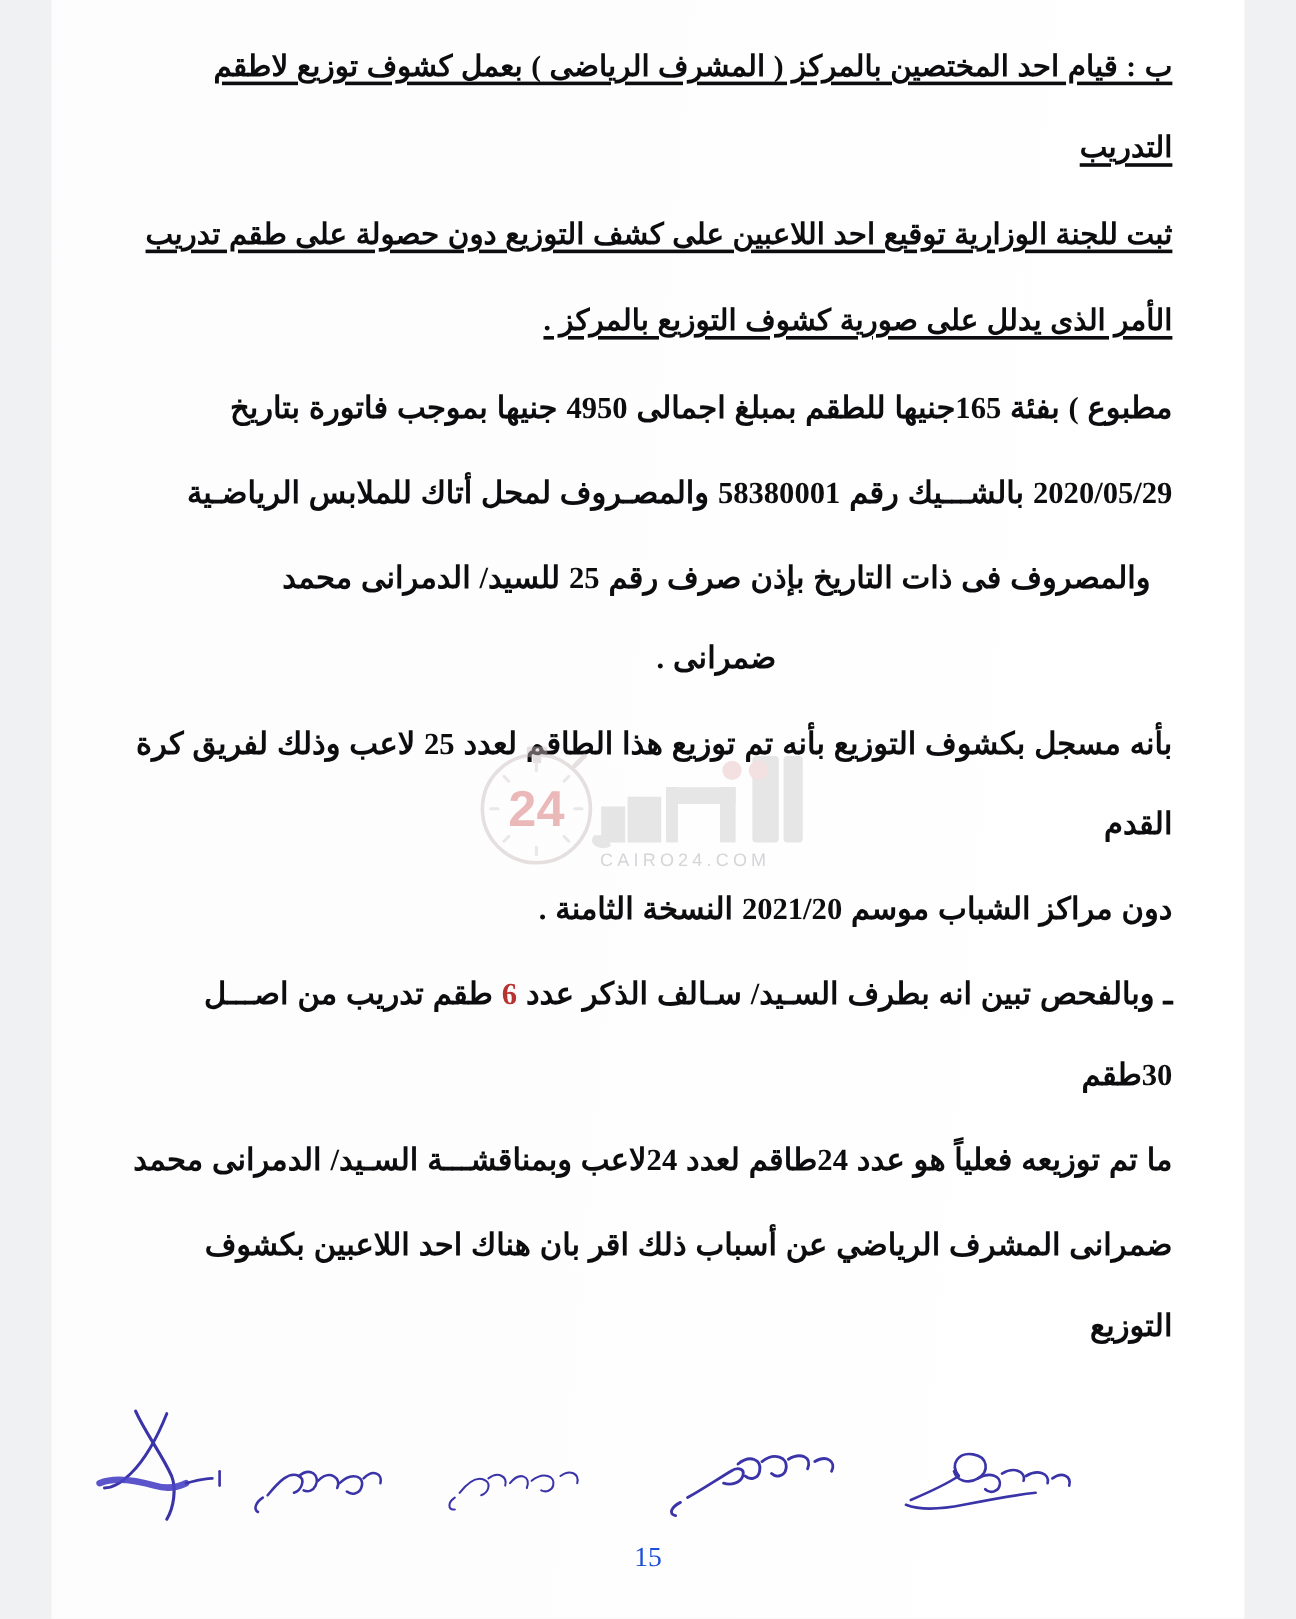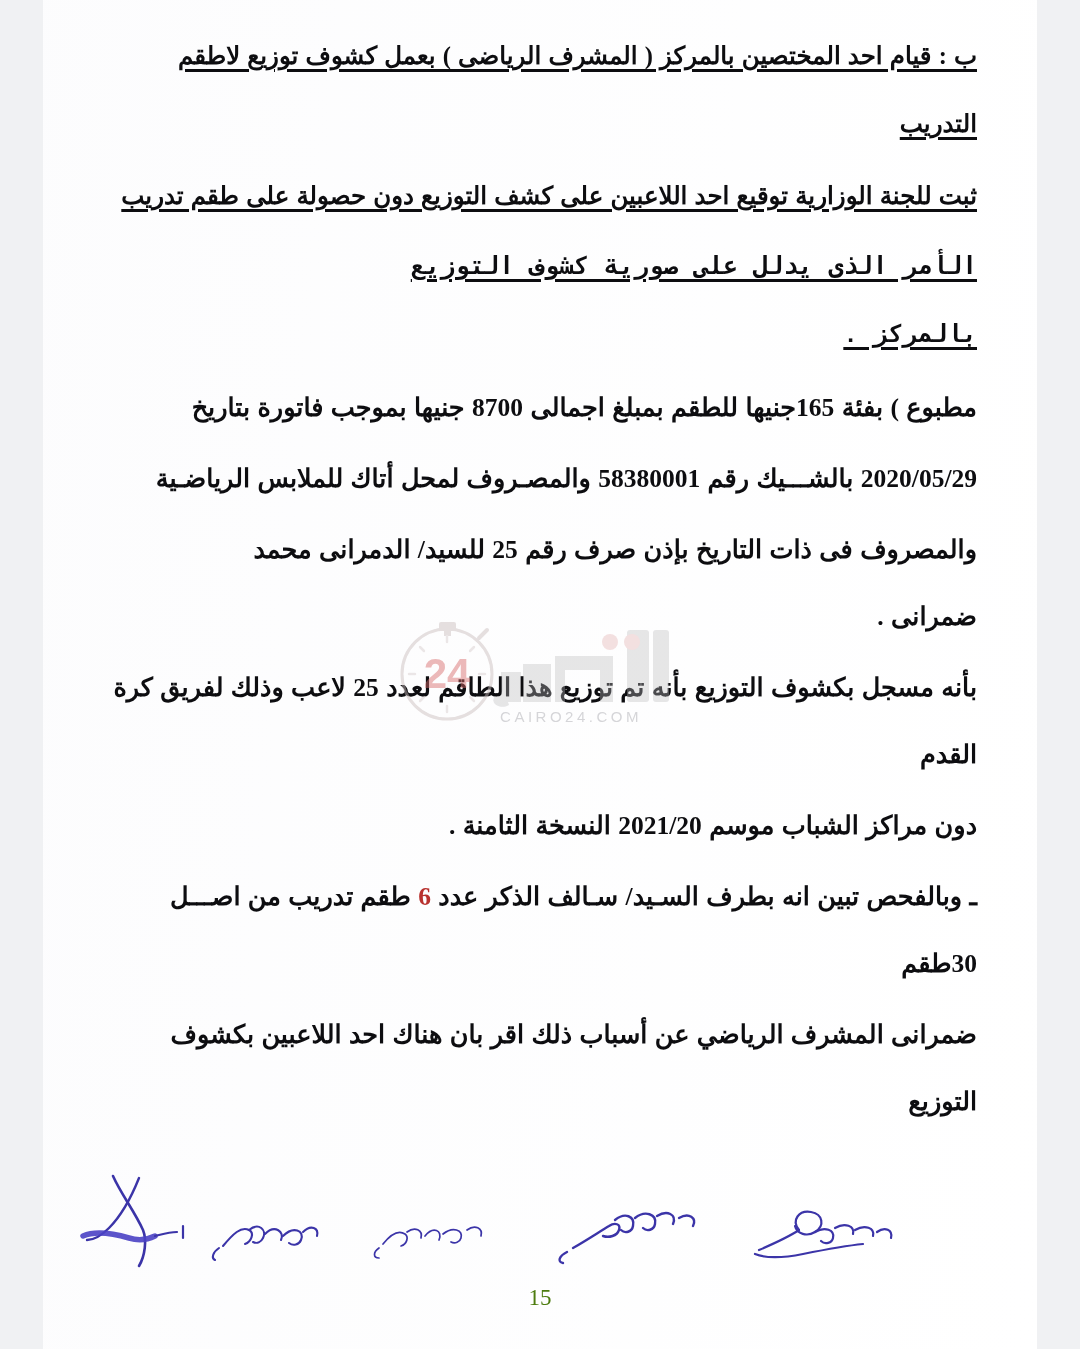--- a/index.html
+++ b/index.html
@@ -92,21 +92,21 @@
 
   
   #page-number {
     position: absolute;
     left: 0;
     right: 0;
     top: 1285px;
     text-align: center;
     font-family: "Liberation Serif", "DejaVu Serif", serif;
     font-size: 23px;
-    color: #4d7c0f;
+    color: #1d4ed8;
     direction: ltr;
   }
 
   
   #scan-tint {
     position: absolute;
     inset: 0;
     background: linear-gradient(95deg, rgba(250,250,252,0.55), rgba(255,255,255,0));
     pointer-events: none;
   }
@@ -115,30 +115,31 @@
 <body>
 
 <div id="page-sheet">
 
   <div id="scan-tint"></div>
 
   <div id="doc-body">
 
     <p class="para heading-block underlined">ب : قيام احد المختصين بالمركز ( المشرف الرياضى ) بعمل كشوف توزيع لاطقم التدريب</p>
     <p class="para heading-block underlined">ثبت للجنة الوزارية توقيع احد اللاعبين على كشف التوزيع دون حصولة على طقم تدريب</p>
-    <p class="para heading-block underlined" style="padding-left:300px;font-family:Liberation Mono, monospace;">الأمر الذى يدلل على صورية كشوف التوزيع بالمركز .</p>
-
-    <p class="para">مطبوع ) بفئة 165جنيها للطقم بمبلغ اجمالى 8700 جنيها بموجب فاتورة بتاريخ</p>
+    <p class="para heading-block underlined" style="padding-left:300px;">الأمر الذى يدلل على صورية كشوف التوزيع بالمركز .</p>
+
+    <p class="para">مطبوع ) بفئة 165جنيها للطقم بمبلغ اجمالى 4950 جنيها بموجب فاتورة بتاريخ</p>
     <p class="para">2020/05/29 بالشـــيك رقم 58380001 والمصـروف لمحل أتاك للملابس الرياضـية</p>
-    <p class="para" style="padding-left:110px;">والمصروف فى ذات التاريخ بإذن صرف رقم 25 للسيد/ الدمرانى محمد ضمرانى .</p>
+    <p class="para" style="padding-left:110px;text-align:center;">والمصروف فى ذات التاريخ بإذن صرف رقم 25 للسيد/ الدمرانى محمد ضمرانى .</p>
 
     <p class="para">بأنه مسجل بكشوف التوزيع بأنه تم توزيع هذا الطاقم لعدد 25 لاعب وذلك لفريق كرة القدم</p>
     <p class="para" style="padding-left:300px;">دون مراكز الشباب موسم 2021/20 النسخة الثامنة .</p>
 
     <p class="para"><span>ـ وبالفحص تبين انه بطرف السـيد/ سـالف الذكر عدد </span><span class="red-num">6</span><span> طقم تدريب من اصـــل 30طقم</span></p>
+    <p class="para">ما تم توزيعه فعلياً هو عدد 24طاقم لعدد 24لاعب وبمناقشـــة السـيد/ الدمرانى محمد</p>
     <p class="para">ضمرانى المشرف الرياضي عن أسباب ذلك اقر بان هناك احد اللاعبين بكشوف التوزيع</p>
 
   </div>
 
   <div id="watermark">
     <svg width="300" height="122" viewBox="0 0 300 122" xmlns="http://www.w3.org/2000/svg">
 
       <g opacity="0.55">
         <circle cx="52" cy="62" r="45" fill="none" stroke="#c8bcbc" stroke-width="3"></circle>
         <rect x="44" y="10" width="17" height="9" rx="2" fill="#c8bcbc"></rect>

